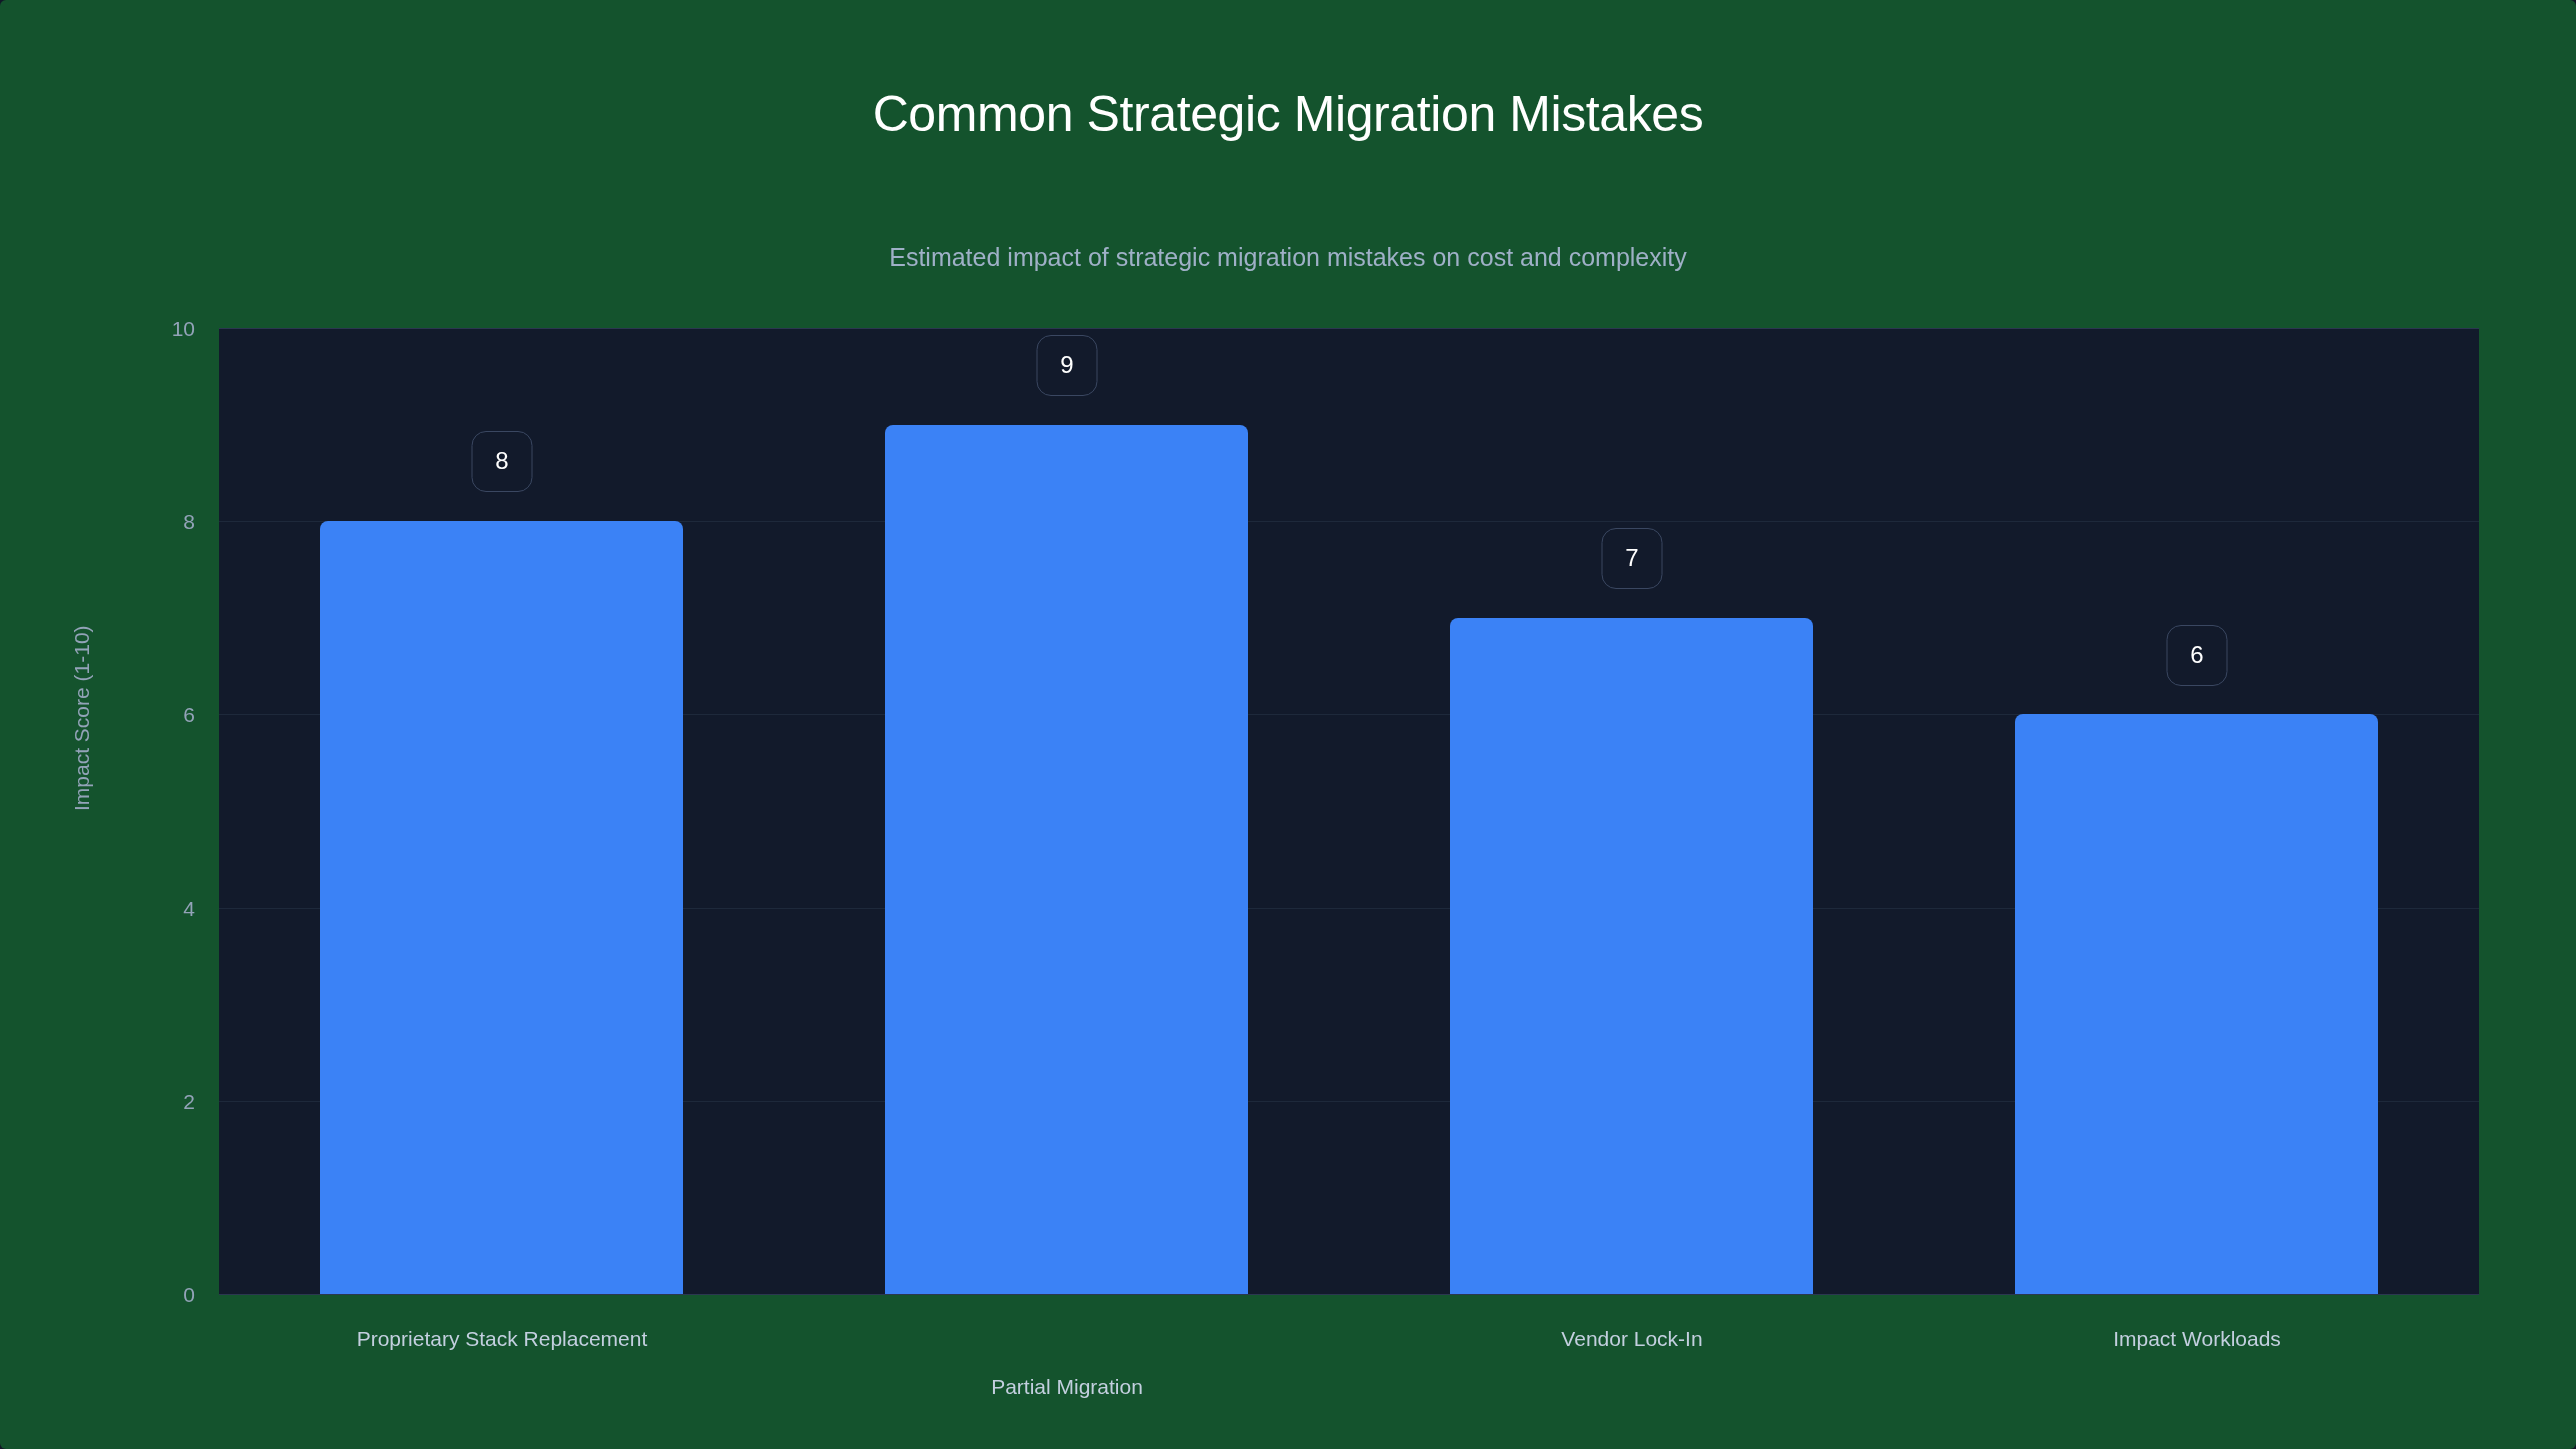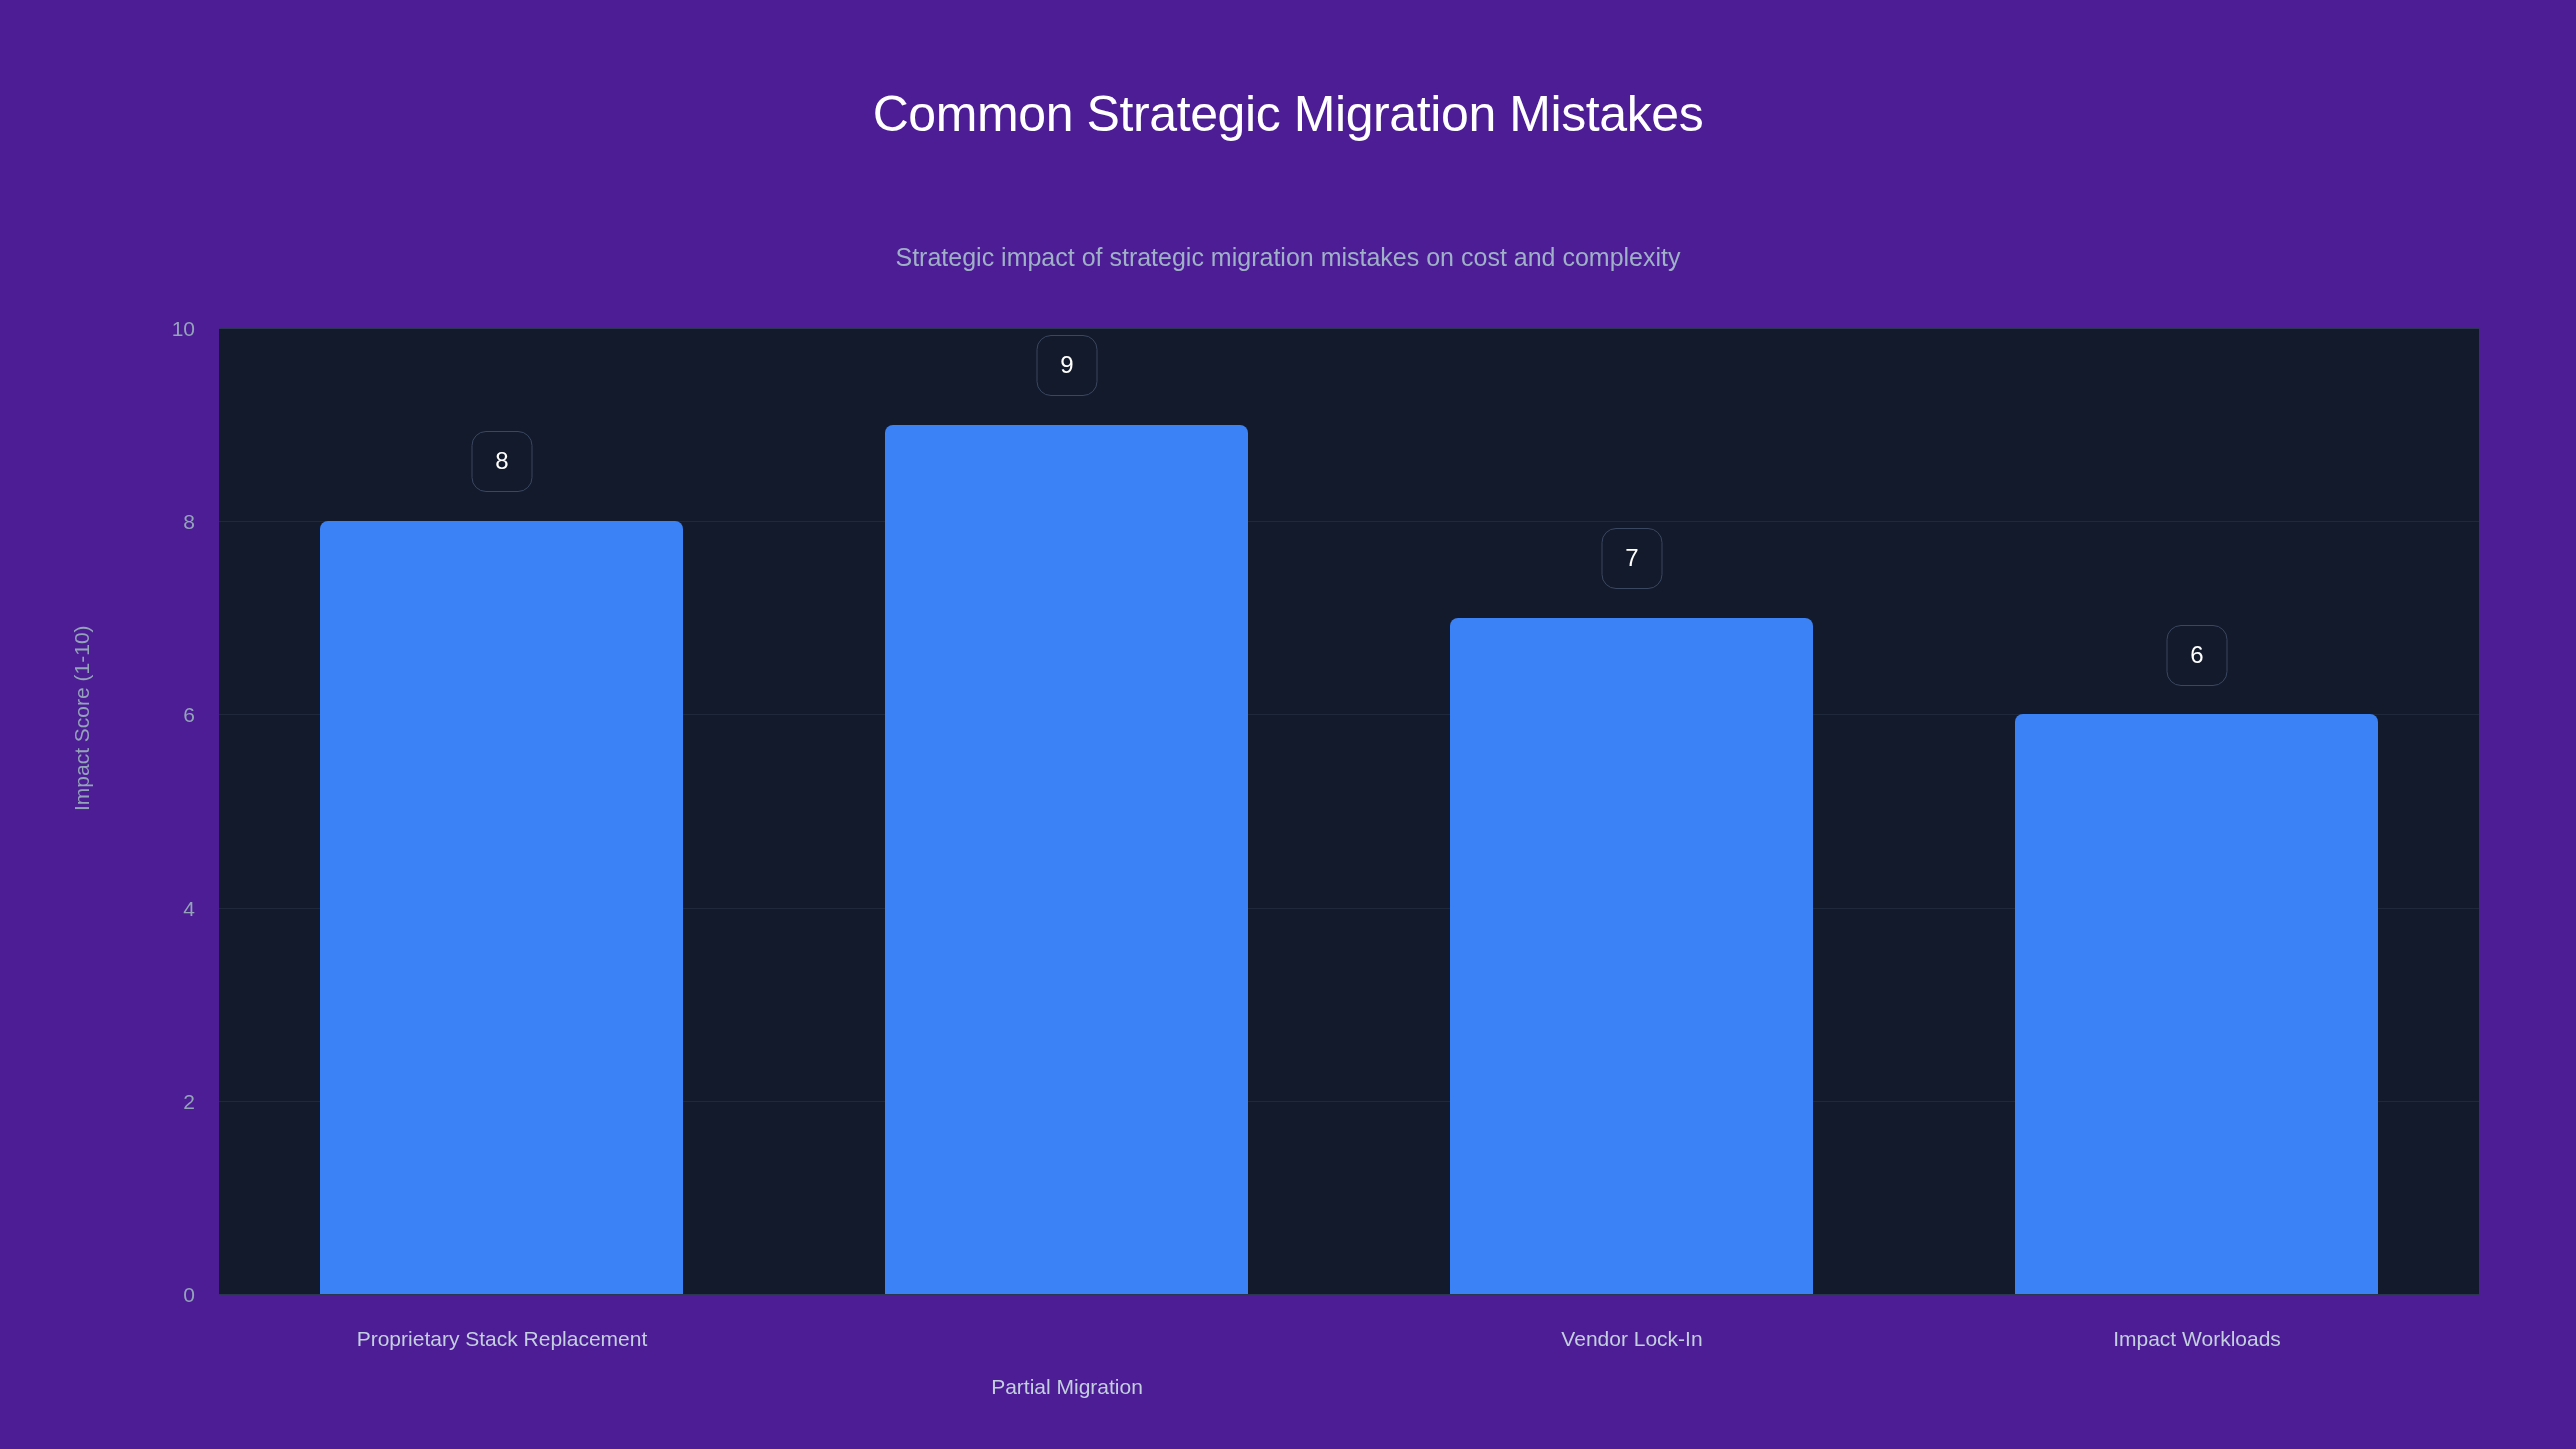--- a/index.html
+++ b/index.html
@@ -13,21 +13,22 @@
     height: 1449px;
     overflow: hidden;
     font-family: "Liberation Sans", "DejaVu Sans", sans-serif;
     -webkit-font-smoothing: antialiased;
   }
 
   #chart-root {
     position: relative;
     width: 2576px;
     height: 1449px;
-    background: #4c1d95;
+    background: #14532d;
+    border-radius: 6px;
   }
 
   
   #chart-title {
     position: absolute;
     left: 0;
     top: 87px;
     width: 2576px;
     text-align: center;
     color: #ffffff;
@@ -138,21 +139,21 @@
     transform: translateX(-50%);
   }
 </style>
 </head>
 <body>
 
 <div id="chart-root">
 
   <div id="chart-title">Common Strategic Migration Mistakes</div>
 
-  <div id="chart-subtitle">Strategic impact of strategic migration mistakes on cost and complexity</div>
+  <div id="chart-subtitle">Estimated impact of strategic migration mistakes on cost and complexity</div>
 
   <div id="y-axis-title">Impact Score (1-10)</div>
 
   <div id="y-axis-line"></div>
 
   <div id="y-ticks">
       <div class="y-tick-label" style="right: 2381px; top: 318px; text-align: right;">10</div>
       <div class="y-tick-label" style="right: 2381px; top: 511px;">8</div>
       <div class="y-tick-label" style="right: 2381px; top: 704px;">6</div>
       <div class="y-tick-label" style="right: 2381px; top: 898px;">4</div>

